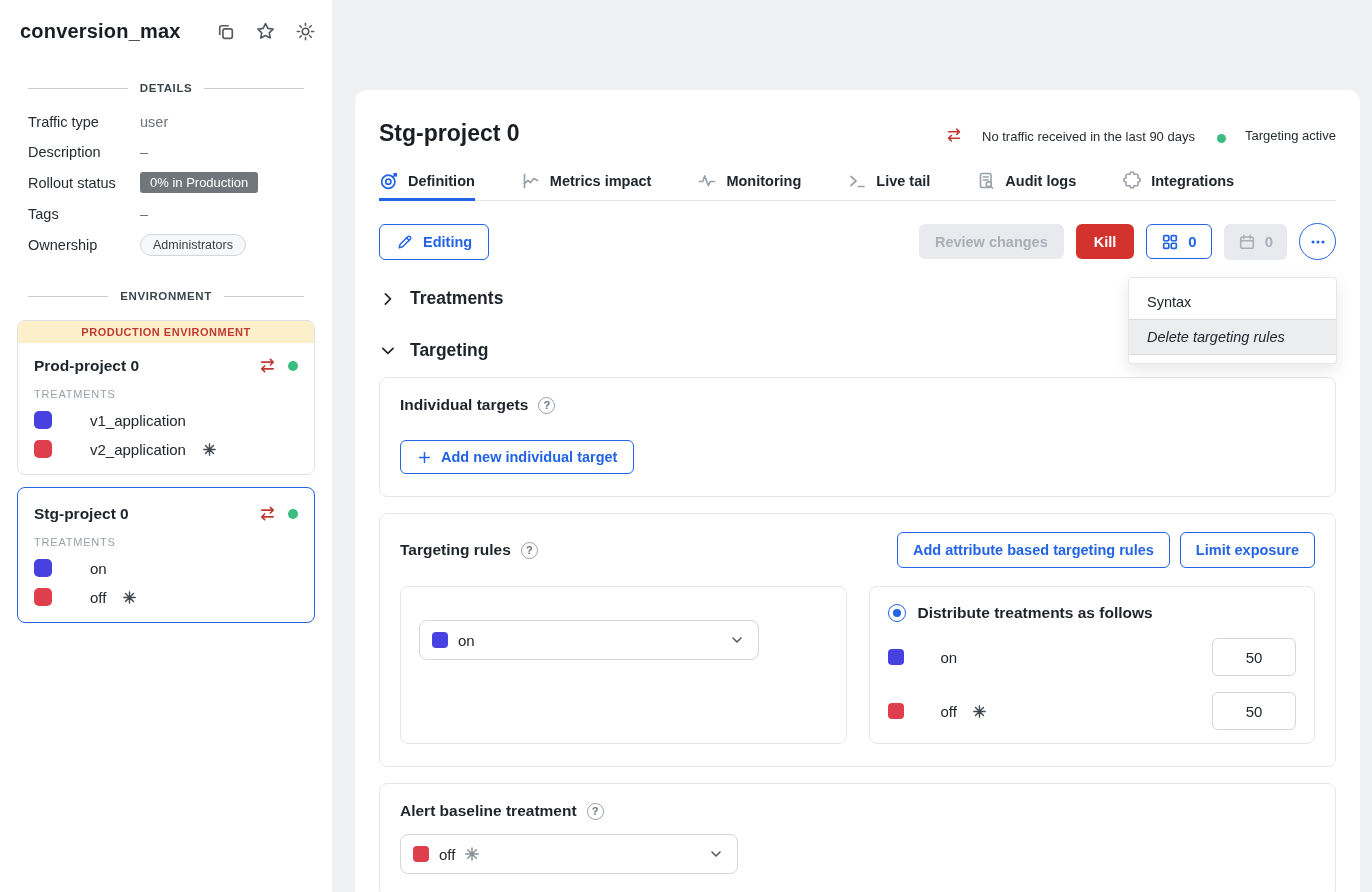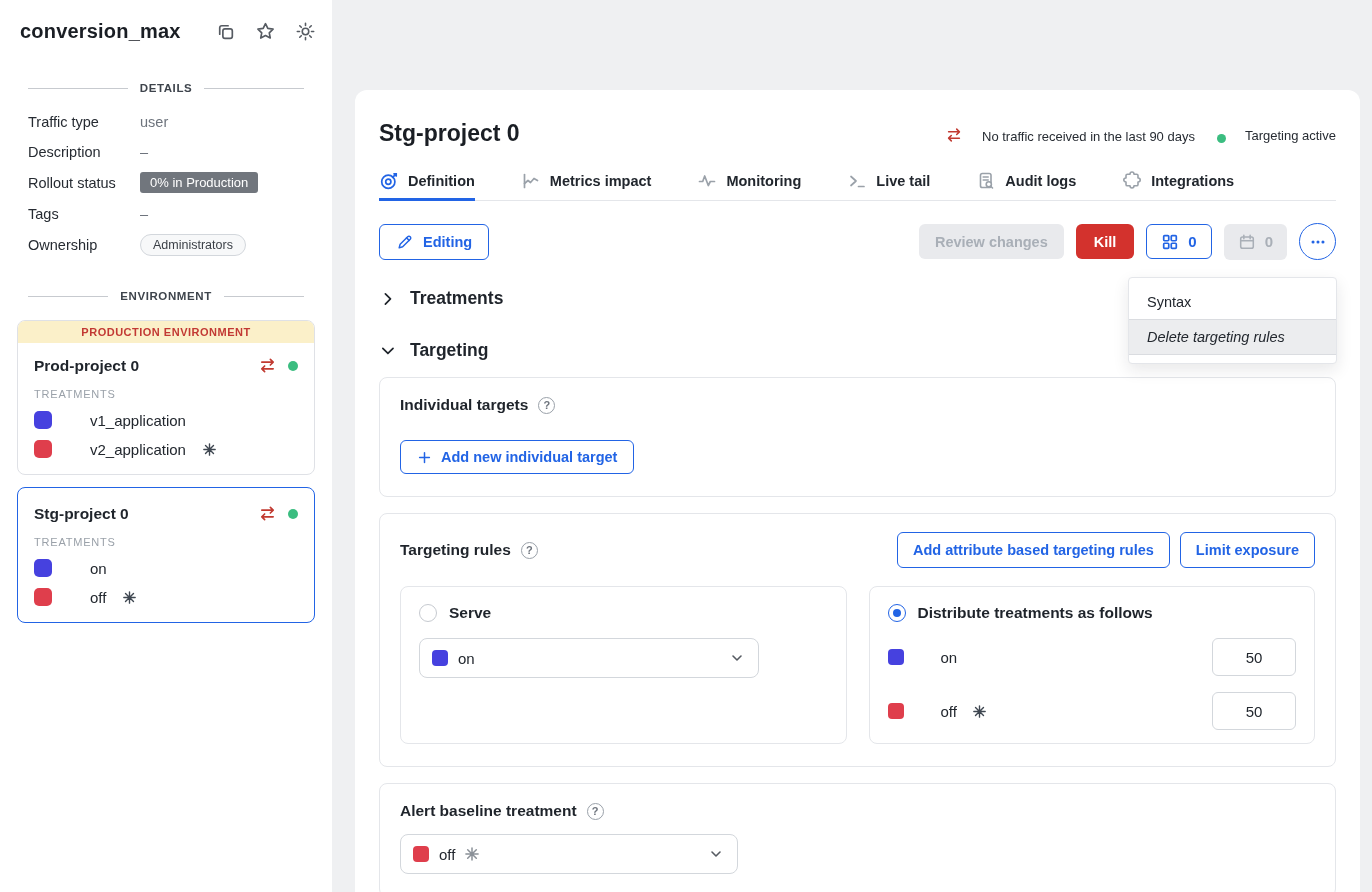--- a/index.html
+++ b/index.html
@@ -430,24 +430,20 @@
         </div>
         <div class="tr-buttons">
           <button class="btn btn-outline">Add attribute based targeting rules</button>
           <button class="btn btn-outline">Limit exposure</button>
         </div>
       </div>
 
       <div class="rules-row">
 
         <div class="sub-panel">
-          <div class="radio-row">
-            <span class="radio"></span>
-            <span class="radio-label">Serve</span>
-          </div>
           <div class="select select-serve">
             <span class="swatch sm indigo"></span>
             <span class="sel-label">on</span>
             <span class="sel-right">
               <span class="divider"></span>
               <span class="chev">
                 <svg width="16" height="16" viewBox="0 0 20 20" fill="none" stroke="currentColor" stroke-width="2" stroke-linecap="round" stroke-linejoin="round">
                   <path d="M5 7.5l5 5 5-5"></path>
                 </svg>
               </span>

